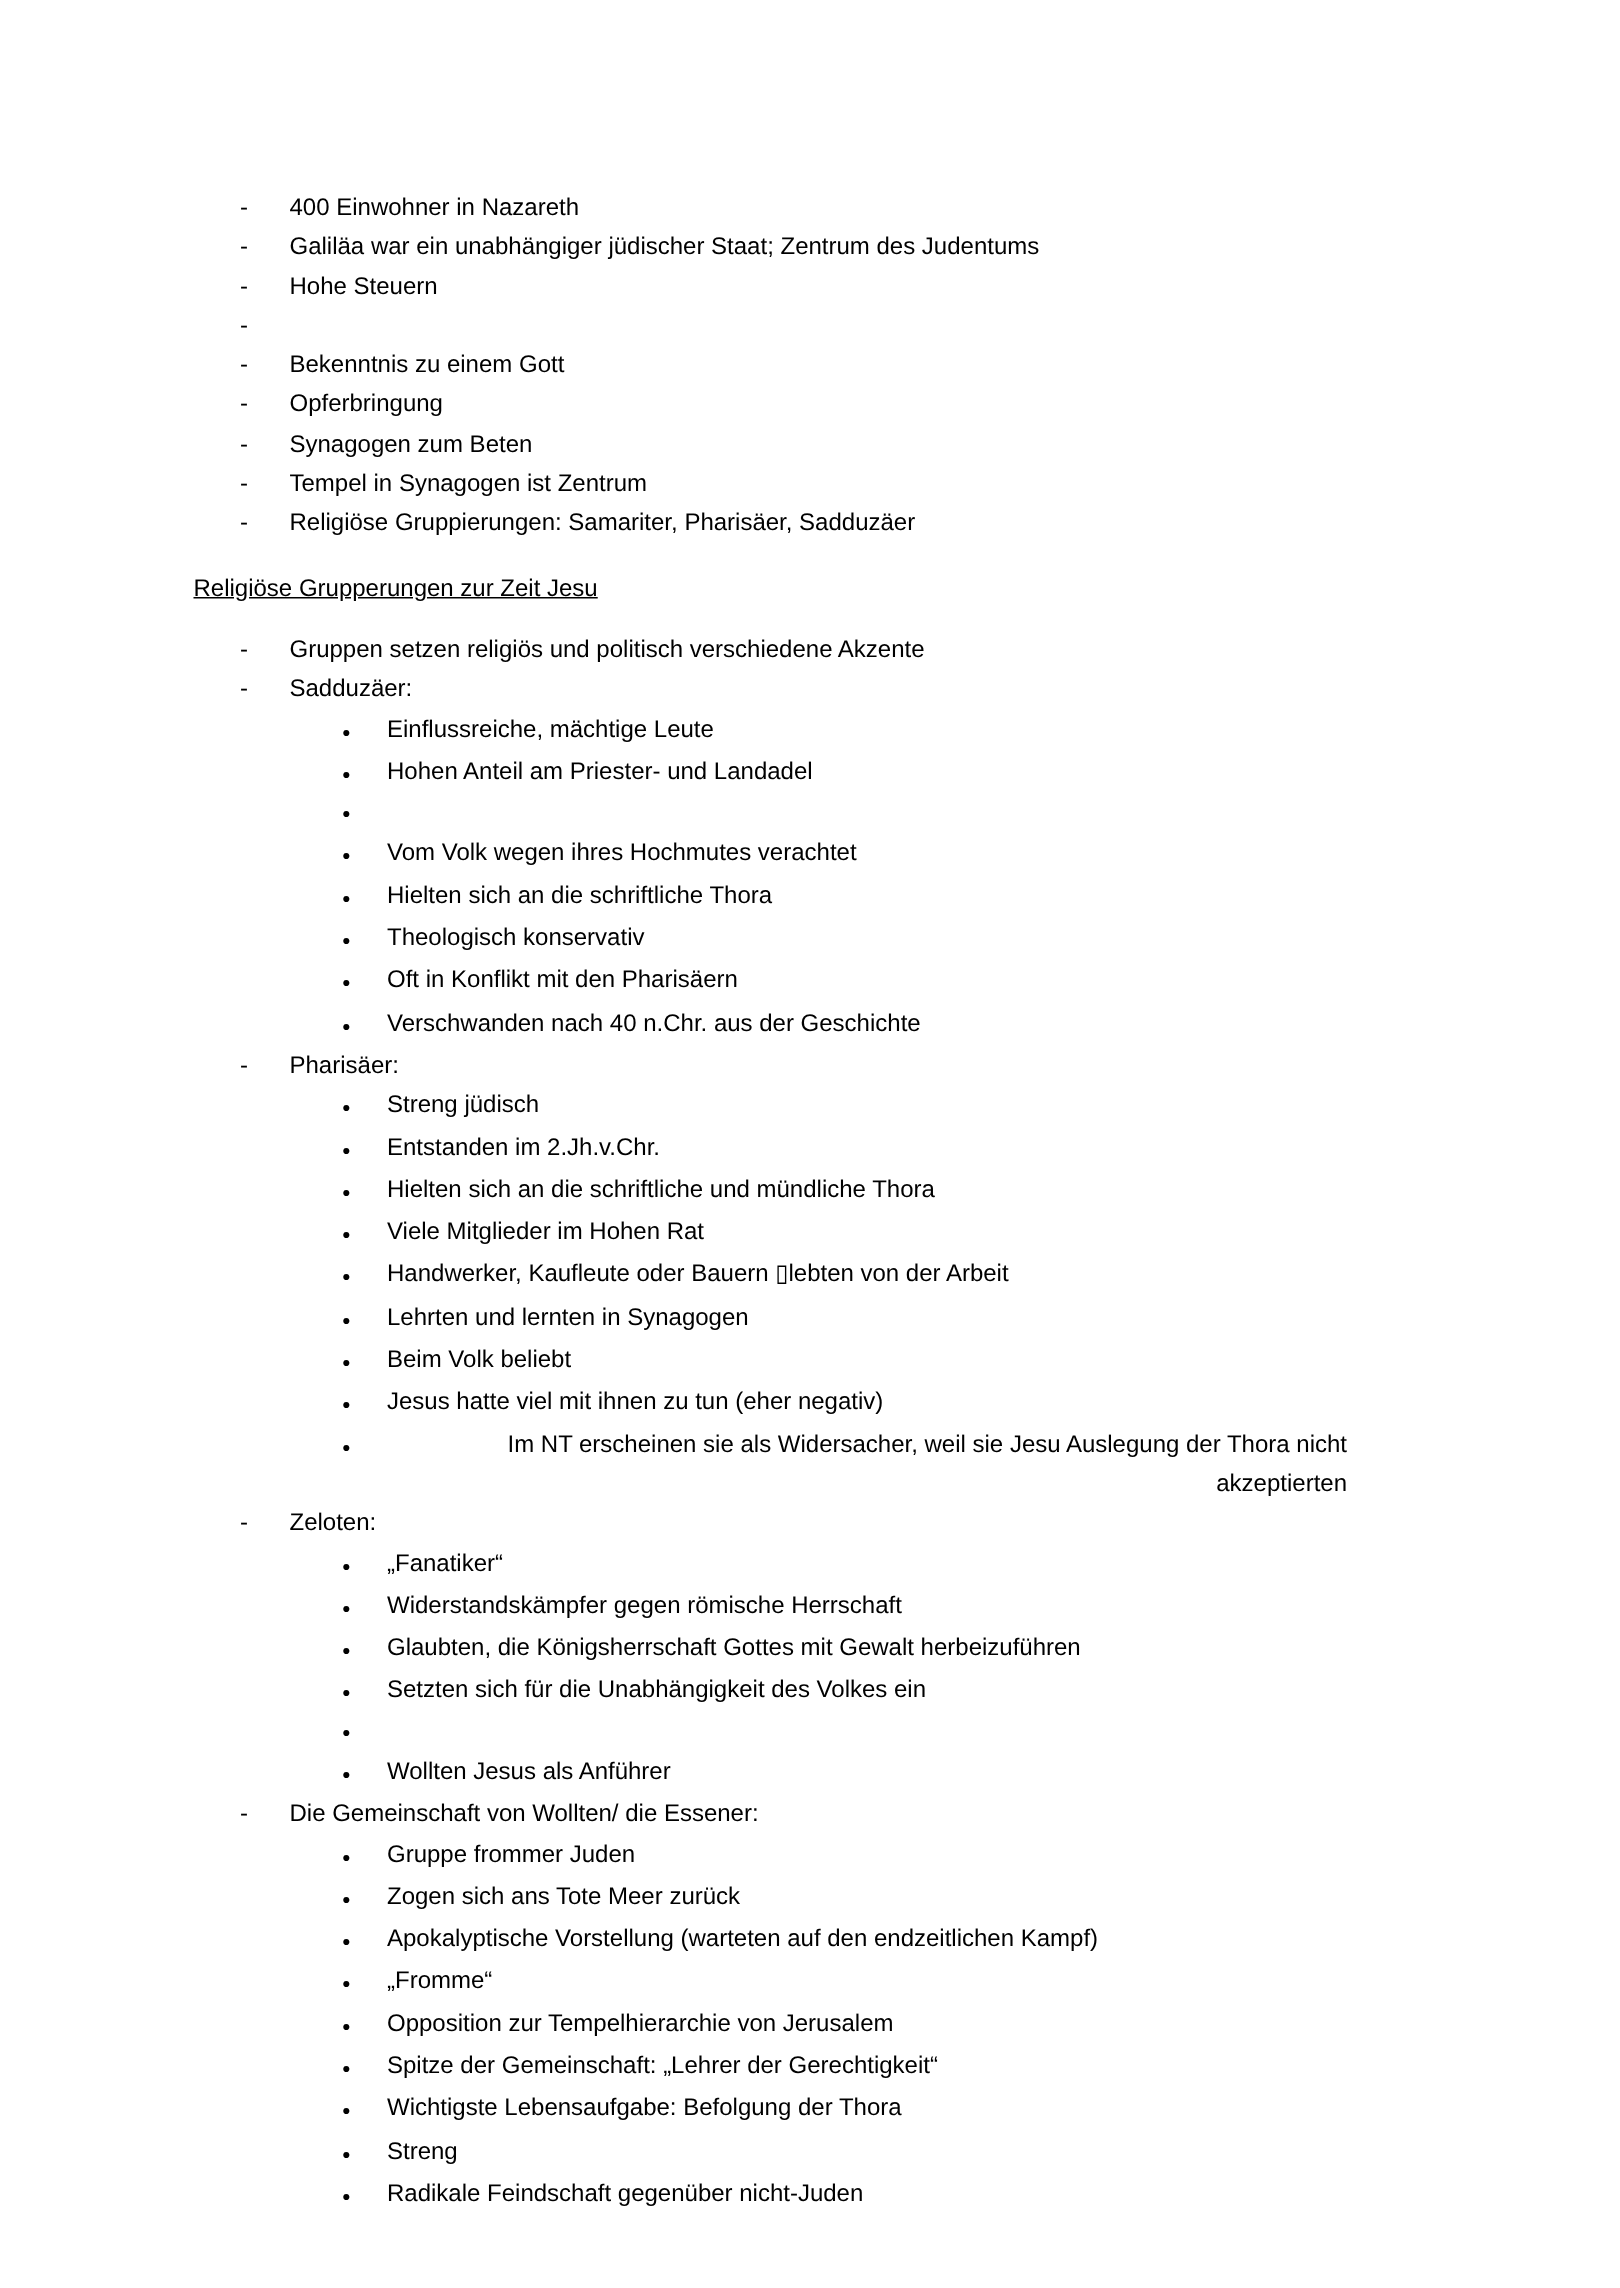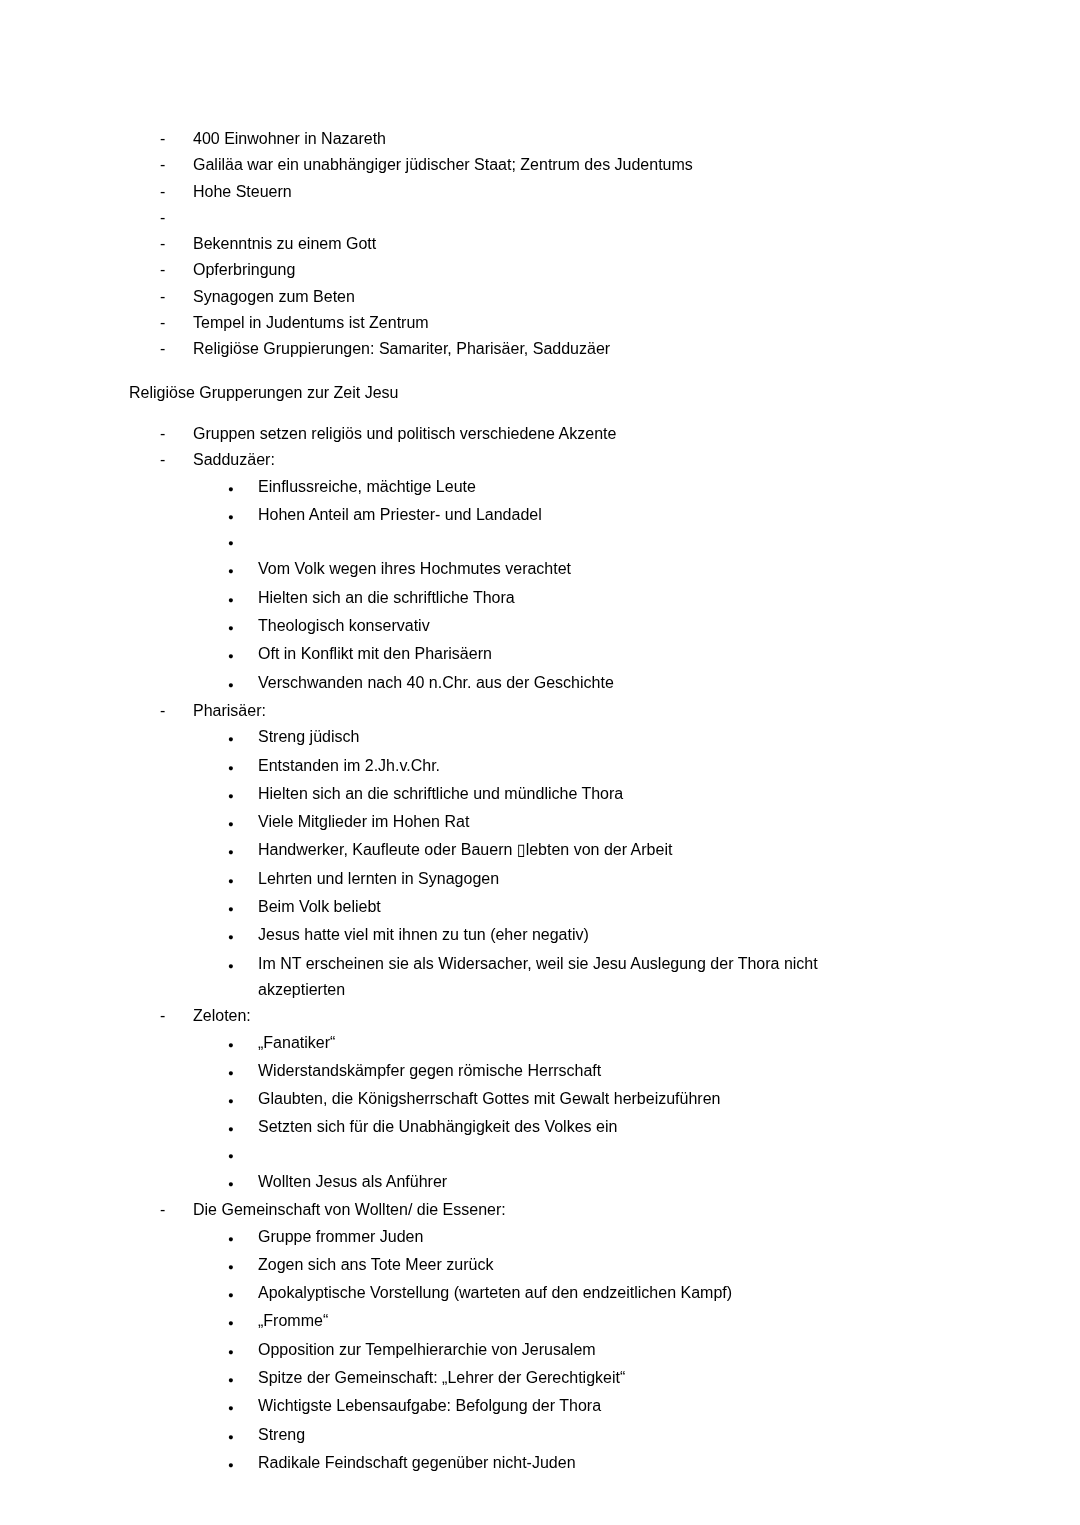--- a/index.html
+++ b/index.html
@@ -15,32 +15,33 @@
   }
   .page {
     width: 1080px;
     min-height: 1525px;
     padding: 126px 140px 60px 129px;
     background: #ffffff;
   }
   .heading {
     font-size: 16px;
     font-weight: 400;
+    text-decoration: underline;
     margin: 17px 0 15px 0;
   }
   .li {
     display: flex;
     align-items: baseline;
   }
   .li .marker { flex: 0 0 auto; }
   .li.dash { padding-left: 31px; }
   .li.dash .marker { width: 33px; }
   .li.bullet { padding-left: 99px; }
   .li.bullet .marker { width: 30px; font-size: 9.5px; }
-  .li .text { max-width: 640px; }
+  .li .text { max-width: 640px; text-align: right; }
 </style>
 </head>
 <body>
 
 <div class="page">
   <div class="dash-list">
       <div class="li dash">
         <span class="marker">-</span>
         <span class="text">400 Einwohner in Nazareth</span>
       </div>
@@ -62,21 +63,21 @@
       <div class="li dash">
         <span class="marker">-</span>
         <span class="text">Opferbringung</span>
       </div>
       <div class="li dash">
         <span class="marker">-</span>
         <span class="text">Synagogen zum Beten</span>
       </div>
       <div class="li dash">
         <span class="marker">-</span>
-        <span class="text">Tempel in Judentums ist Zentrum</span>
+        <span class="text">Tempel in Synagogen ist Zentrum</span>
       </div>
       <div class="li dash">
         <span class="marker">-</span>
         <span class="text">Religiöse Gruppierungen: Samariter, Pharisäer, Sadduzäer</span>
       </div>
     </div>
   <div class="heading">Religiöse Grupperungen zur Zeit Jesu</div>
   <div class="groups">
       <div class="li dash">
         <span class="marker">-</span>

